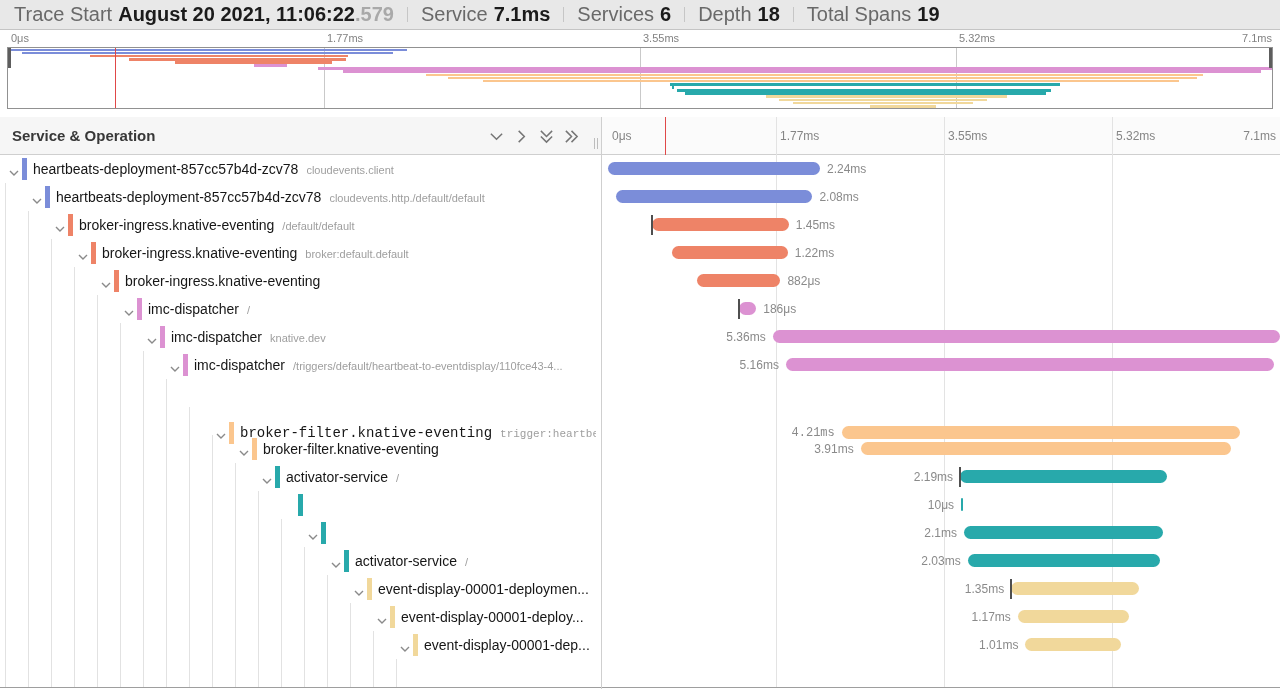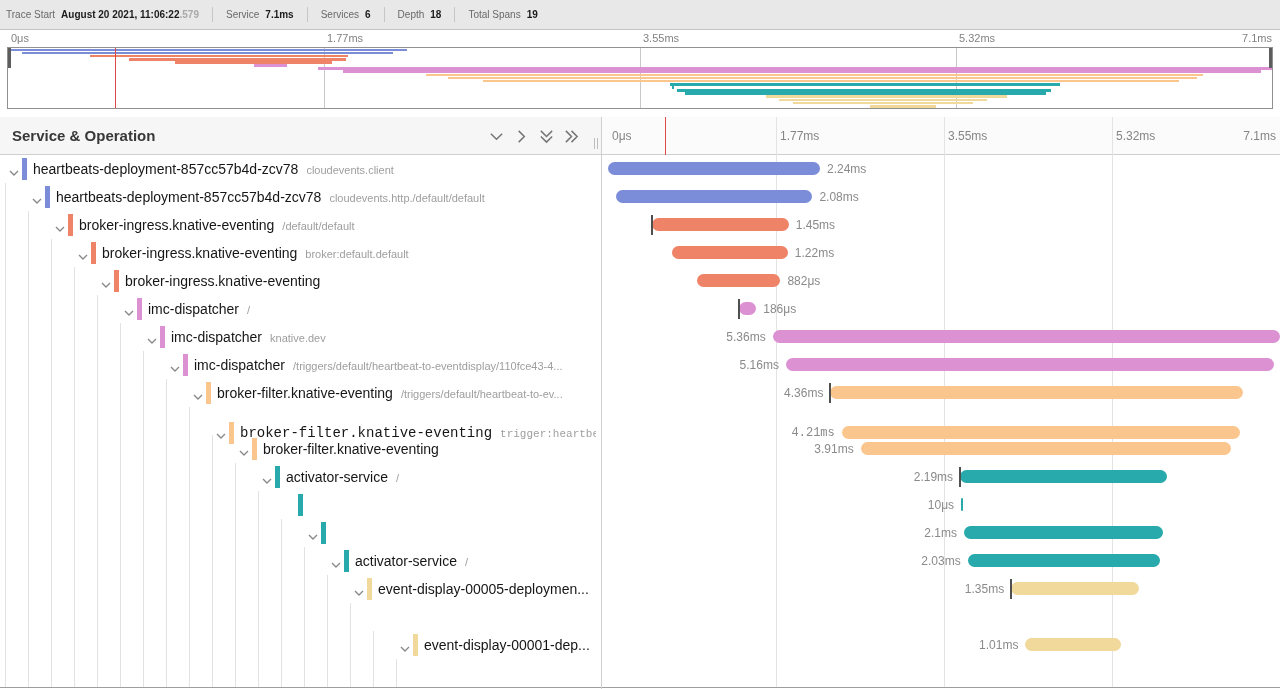--- a/index.html
+++ b/index.html
@@ -2,22 +2,22 @@
 <html><head>
 <meta charset="utf-8">
 <style>
   * { box-sizing: border-box; margin: 0; padding: 0; }
   html,body { width:1280px; height:689px; overflow:hidden; background:#fff;
               font-family:"Liberation Sans", sans-serif; position:relative; }
 
   
   .topbar { position:absolute; left:0; top:0; width:1280px; height:30px;
             background:#e8e8e8; border-bottom:1px solid #c4c4c4;
-            display:flex; align-items:center; padding-left:6px;
-            font-size:10px; color:#666; white-space:nowrap; }
+            display:flex; align-items:center; padding-left:14px;
+            font-size:20px; color:#666; white-space:nowrap; }
   .topbar .lbl { color:#696969; margin-right:6px; }
   .topbar .val { color:#1b1b1b; font-weight:bold; }
   .topbar .valdim { color:#a9a9a9; font-weight:bold; }
   .topbar .sep { display:inline-block; width:1px; height:15px; background:#c6c6c6; margin:0 13px; }
 
   
   .mini-ruler { position:absolute; left:0; top:31px; width:1280px; height:17px;
                 font-size:11px; color:#828282; }
   .mini-ruler span { position:absolute; top:1px; }
   .minimap { position:absolute; left:7px; top:47px; width:1266px; height:62px;
@@ -250,30 +250,20 @@
     </div>
     <div class="row" style="top: 196px;">
       <span class="chev" style="left: 169px;"><svg width="12" height="10" viewBox="0 0 12 10">
           <polyline points="2,3 6,7 10,3" fill="none" stroke="currentColor" stroke-width="1.4"></polyline>
         </svg></span>
       <span class="chip" style="left: 183px; background: rgb(220, 146, 210);"></span>
       <span class="names" style="left: 194px; width: 402px;"><span class="svc">imc-dispatcher</span><span class="op">/triggers/default/heartbeat-to-eventdisplay/110fce43-4...</span></span>
       <div class="bar" style="left: 785.938px; width: 488.383px; background: rgb(220, 146, 210);"></div>
       <span class="durlbl" style="right: 501.062px;">5.16ms</span>
     </div>
-    <div class="row" style="top: 224px;">
-      <span class="chev" style="left: 192px;"><svg width="12" height="10" viewBox="0 0 12 10">
-          <polyline points="2,3 6,7 10,3" fill="none" stroke="currentColor" stroke-width="1.4"></polyline>
-        </svg></span>
-      <span class="chip" style="left: 206px; background: rgb(251, 198, 142);"></span>
-      <span class="names" style="left: 217px; width: 379px;"><span class="svc">broker-filter.knative-eventing</span><span class="op">/triggers/default/heartbeat-to-ev...</span></span>
-      <div class="bar" style="left: 830.423px; width: 412.665px; background: rgb(251, 198, 142);"></div>
-      <div class="bar-tick" style="left: 829.423px;"></div>
-      <span class="durlbl" style="right: 456.577px;">4.36ms</span>
-    </div>
     <div class="row" style="top: 264px; font-family: Liberation Mono, monospace;">
       <span class="chev" style="left: 215px;"><svg width="12" height="10" viewBox="0 0 12 10">
           <polyline points="2,3 6,7 10,3" fill="none" stroke="currentColor" stroke-width="1.4"></polyline>
         </svg></span>
       <span class="chip" style="left: 229px; background: rgb(251, 198, 142);"></span>
       <span class="names" style="left: 240px; width: 356px;"><span class="svc">broker-filter.knative-eventing</span><span class="op">trigger:heartbeat-to-eventdi...</span></span>
       <div class="bar" style="left: 841.78px; width: 398.468px; background: rgb(251, 198, 142);"></div>
       <span class="durlbl" style="right: 445.22px;">4.21ms</span>
     </div>
     <div class="row" style="top: 280px;">
@@ -315,24 +305,33 @@
       <span class="chip" style="left: 344px; background: rgb(40, 169, 171);"></span>
       <span class="names" style="left: 355px; width: 241px;"><span class="svc">activator-service</span><span class="op">/</span></span>
       <div class="bar" style="left: 967.662px; width: 192.135px; background: rgb(40, 169, 171);"></div>
       <span class="durlbl" style="right: 319.338px;">2.03ms</span>
     </div>
     <div class="row" style="top: 420px;">
       <span class="chev" style="left: 353px;"><svg width="12" height="10" viewBox="0 0 12 10">
           <polyline points="2,3 6,7 10,3" fill="none" stroke="currentColor" stroke-width="1.4"></polyline>
         </svg></span>
       <span class="chip" style="left: 367px; background: rgb(241, 216, 155);"></span>
-      <span class="names" style="left: 378px; width: 218px;"><span class="svc">event-display-00005-deploymen...</span></span>
+      <span class="names" style="left: 378px; width: 218px;"><span class="svc">event-display-00001-deploymen...</span></span>
       <div class="bar" style="left: 1011.2px; width: 127.775px; background: rgb(241, 216, 155);"></div>
       <div class="bar-tick" style="left: 1010.2px;"></div>
       <span class="durlbl" style="right: 275.8px;">1.35ms</span>
+    </div>
+    <div class="row" style="top: 448px;">
+      <span class="chev" style="left: 376px;"><svg width="12" height="10" viewBox="0 0 12 10">
+          <polyline points="2,3 6,7 10,3" fill="none" stroke="currentColor" stroke-width="1.4"></polyline>
+        </svg></span>
+      <span class="chip" style="left: 390px; background: rgb(241, 216, 155);"></span>
+      <span class="names" style="left: 401px; width: 195px;"><span class="svc">event-display-00001-deploy...</span></span>
+      <div class="bar" style="left: 1017.83px; width: 110.738px; background: rgb(241, 216, 155);"></div>
+      <span class="durlbl" style="right: 269.175px;">1.17ms</span>
     </div>
     <div class="row" style="top: 476px;">
       <span class="chev" style="left: 399px;"><svg width="12" height="10" viewBox="0 0 12 10">
           <polyline points="2,3 6,7 10,3" fill="none" stroke="currentColor" stroke-width="1.4"></polyline>
         </svg></span>
       <span class="chip" style="left: 413px; background: rgb(241, 216, 155);"></span>
       <span class="names" style="left: 424px; width: 172px;"><span class="svc">event-display-00001-dep...</span></span>
       <div class="bar" style="left: 1025.4px; width: 95.5944px; background: rgb(241, 216, 155);"></div>
       <span class="durlbl" style="right: 261.603px;">1.01ms</span>
     </div>

